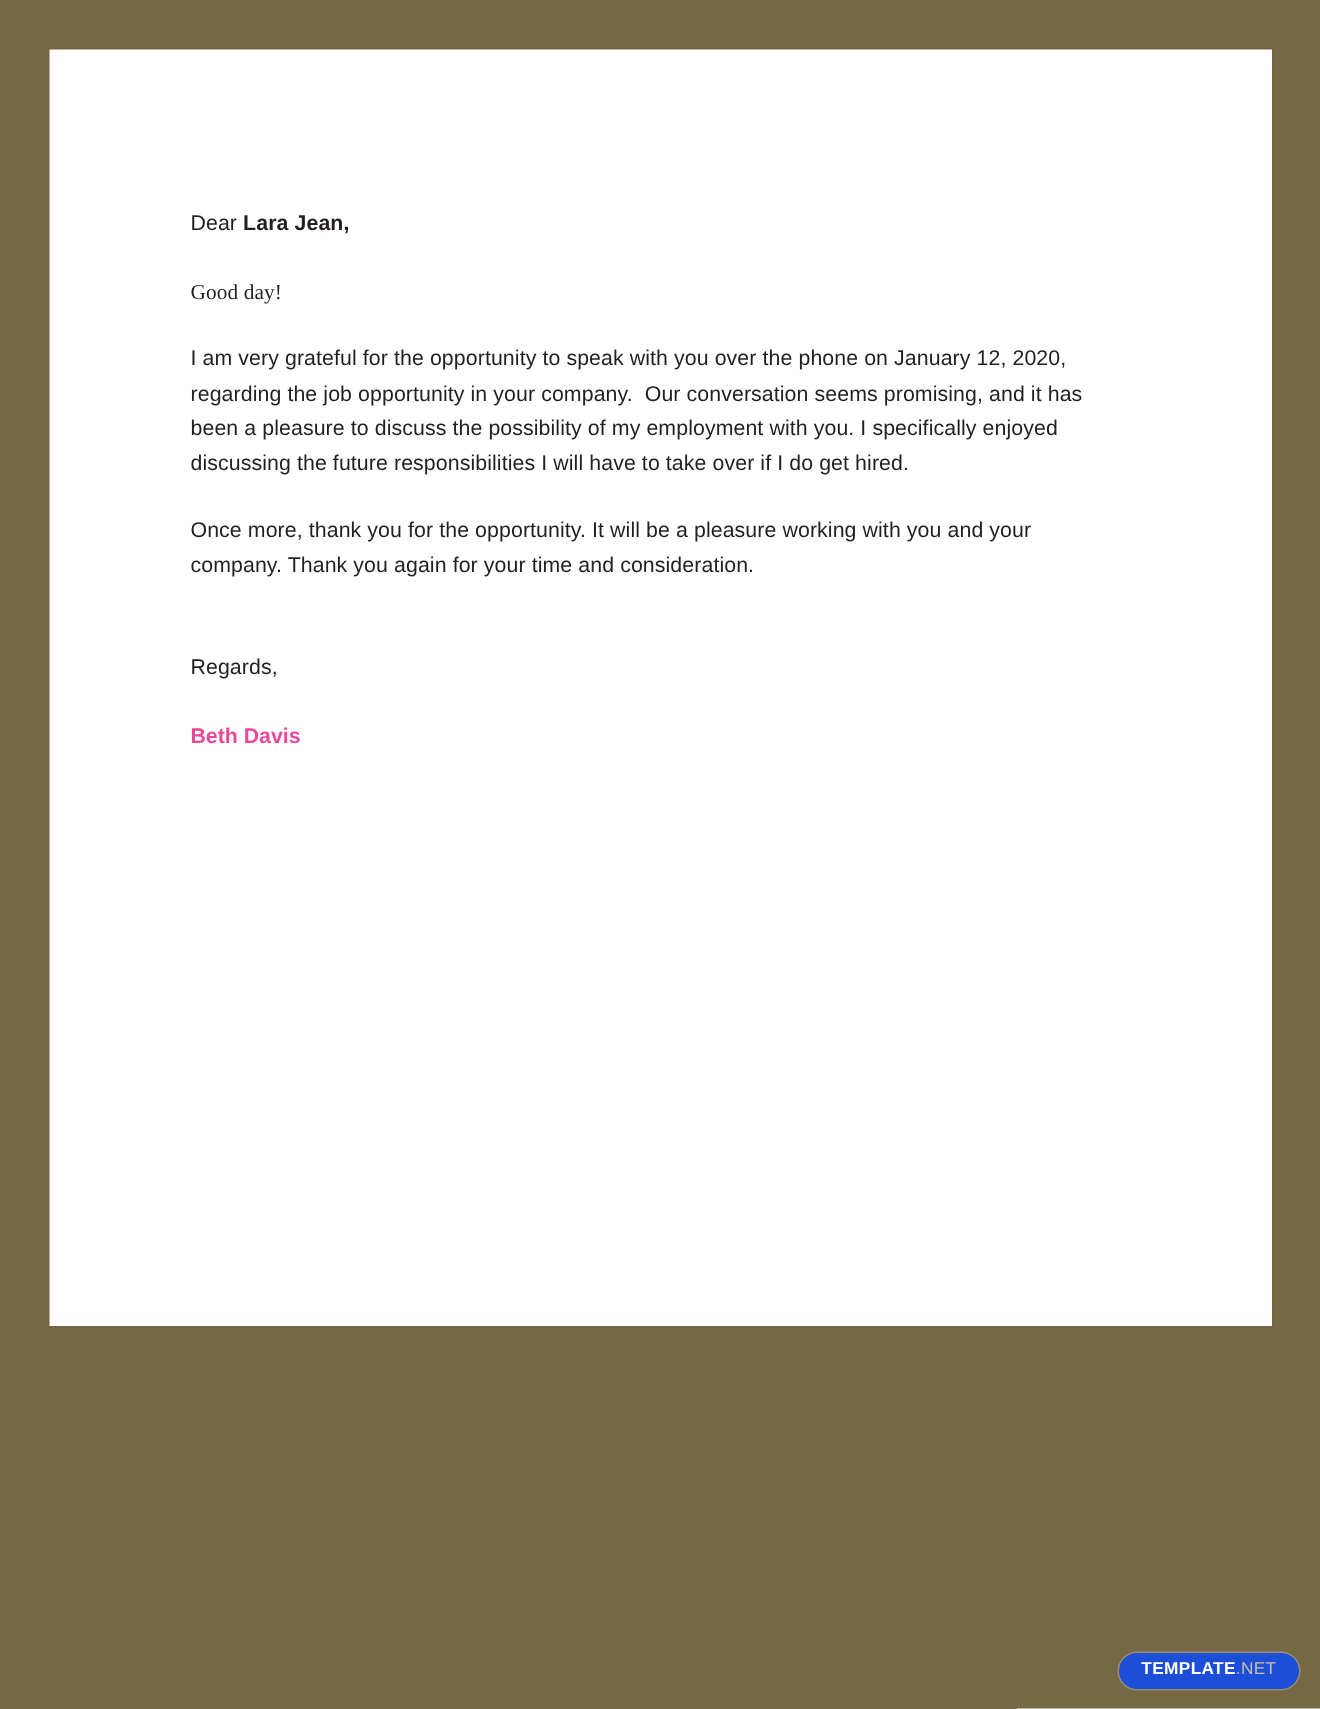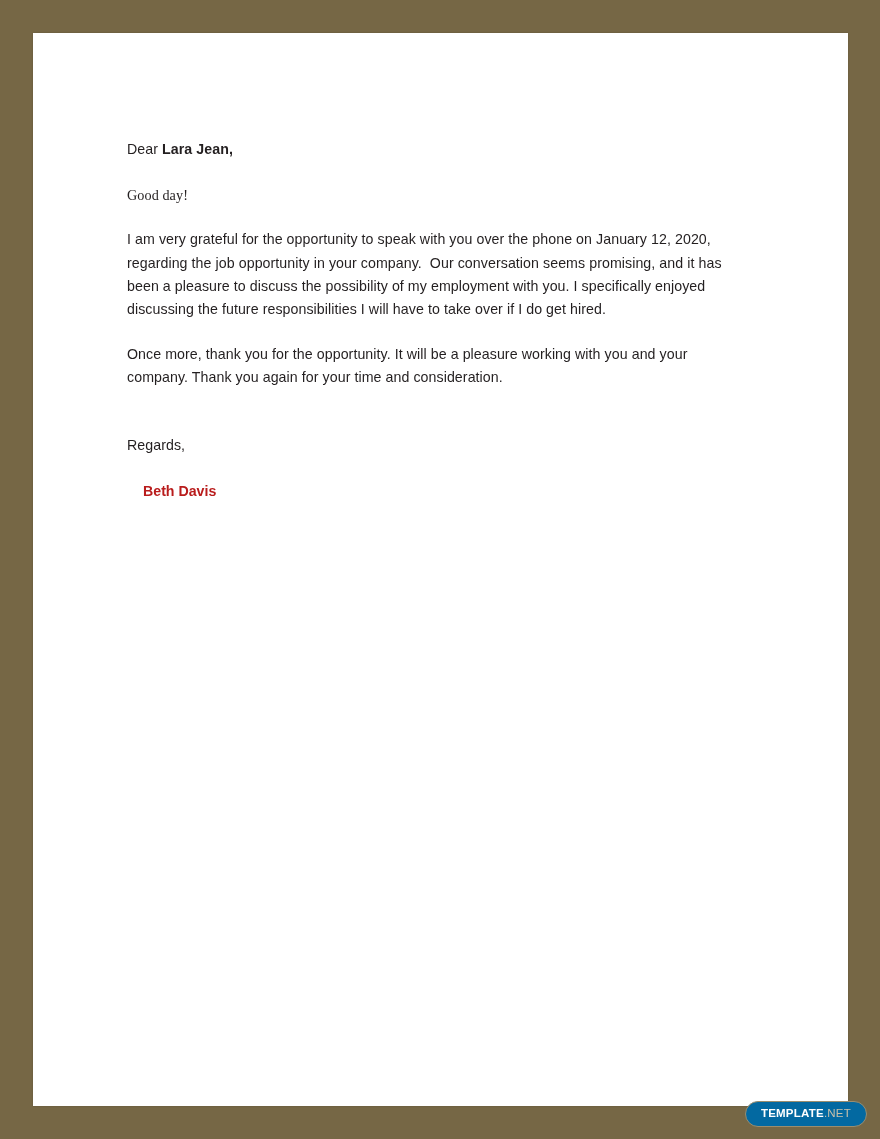--- a/index.html
+++ b/index.html
@@ -15,21 +15,21 @@
     font-family: "Liberation Sans", sans-serif;
     overflow: hidden;
     position: relative;
   }
 
   .page-sheet {
     position: absolute;
     left: 33px;
     top: 33px;
     width: 815px;
-    height: 1073px;
+    height: 851px;
     background: #ffffff;
     box-shadow: 0 0 2px rgba(0,0,0,0.18);
   }
 
   .letter-body {
     position: absolute;
     left: 94px;
     top: 105px;
     width: 616px;
   }
@@ -53,35 +53,35 @@
   .closing    { margin-bottom: 23px; }
 
   .bold-name { font-weight: bold; }
 
   .signature-block {
     margin-top: 0;
   }
   .signature-line {
     font-size: 14.2px;
     line-height: 23.2px;
-    color: #b91c1c;
+    color: #ec4899;
     font-weight: bold;
-    margin: 16px;
+    margin: 0;
   }
 
   .watermark-badge {
     position: absolute;
     right: 13px;
     bottom: 12px;
     display: inline-flex;
     align-items: center;
     justify-content: center;
     padding: 6px 15px 7px 15px;
     border-radius: 14px;
-    background: #0369a1;
+    background: #1d4ed8;
     border: 1px solid #9a8d6e;
     font-size: 11.5px;
     letter-spacing: 0.02em;
     line-height: 1;
     white-space: nowrap;
   }
   .badge-main {
     color: #ffffff;
     font-weight: bold;
   }

